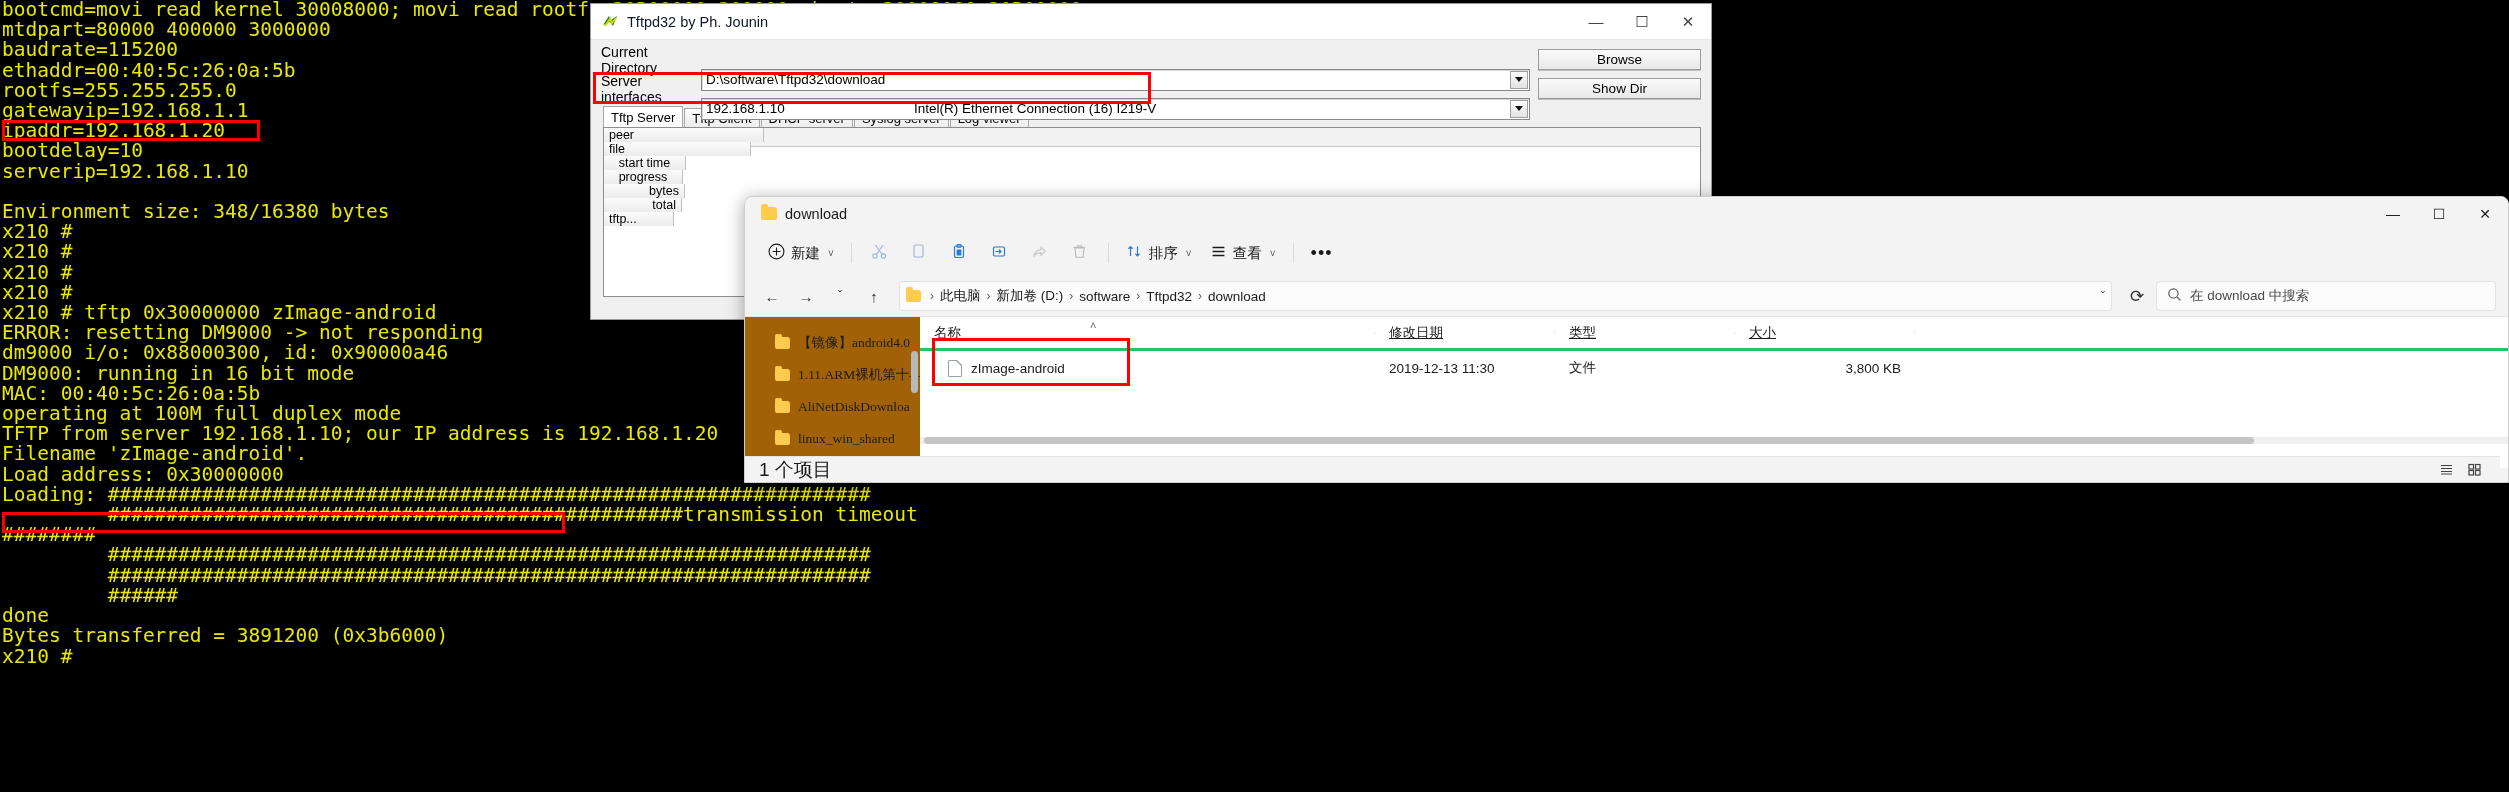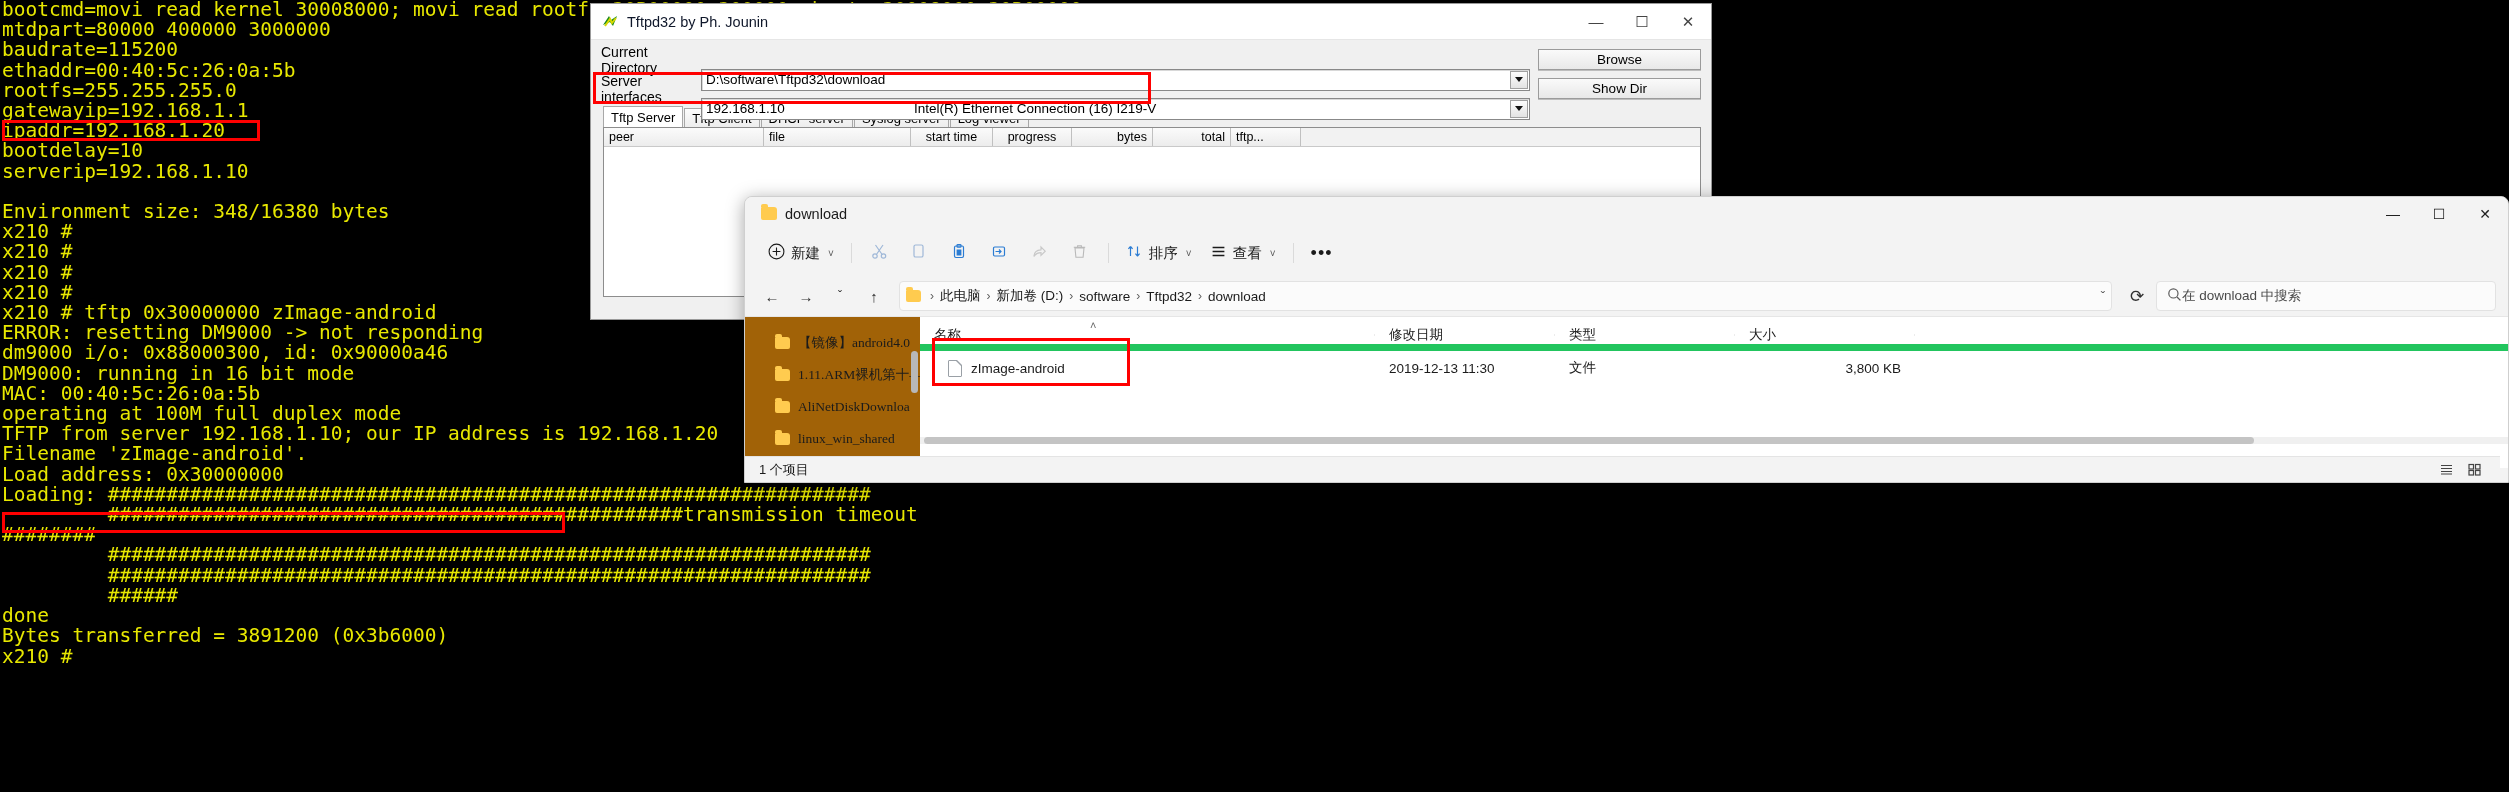--- a/index.html
+++ b/index.html
@@ -81,21 +81,21 @@
   .tab{
     height:19px; padding:0 7px; font-size:13px; color:#000;
     background:linear-gradient(#fcfcfc,#ededed); border:1px solid #a8a8a8;
     border-bottom:none; display:flex; align-items:center; margin-right:1px;
   }
   .tab.active{ background:#fff; height:21px; font-weight:normal; }
   .listwrap{
     margin:0 0 0 2px; background:#fff; border:1px solid #8d8d8d;
     height:170px; position:relative;
   }
-  .lhead{ display:flex; height:19px; background:#f2f2f2; border-bottom:1px solid #c9c9c9;}
+  .lhead{ display:flex; height:19px; background:#f2f2f2; border-bottom:1px solid #c9c9c9;flex-direction:column;}
   .lhead .hcell{
     font-size:12.5px; color:#000; border-right:1px solid #c0c0c0;
     display:flex; align-items:center; background:linear-gradient(#fbfbfb,#ececec);
     padding:0 5px;
   }
   .aboutrow{
     position:absolute; left:0; right:0; bottom:6px;
     display:flex; justify-content:center; gap:12px;
   }
   .abtn{
@@ -156,21 +156,21 @@
     position:relative; margin-right:3px;
   }
   .crumbbar .cfolder:before{
     content:""; position:absolute; left:0;top:-3px;width:7px;height:3px;
     background:#ffcb4f;border-radius:2px 2px 0 0;
   }
   .crumbbar .sep{ color:#606060; font-size:12px; padding:0 3px; }
   .crumbbar .spacer{ flex:1 1 auto; }
   .searchbox{
     width:340px; height:30px; background:#fbfbfb; border:1px solid #e2e2e2;
-    border-radius:4px; display:flex; align-items:center; padding:0 10px; 
+    border-radius:4px; display:flex; align-items:center; padding:0 10px; gap:8px;
     font-size:13.5px; color:#4a4a4a; flex:0 0 auto;
   }
 
   #explorer .content{
     display:flex; height:152px; background:#fff; border-top:1px solid #e6e6e6;
   }
   .navpane{
     width:175px; flex:0 0 auto; background:#a16207; padding-top:10px;
     position:relative; overflow:hidden;font-family:Liberation Serif, serif;
   }
@@ -185,22 +185,22 @@
   .navitem .nf:before{
     content:"";position:absolute;left:0;top:-3px;width:7px;height:3px;
     background:#ffcb4f;border-radius:2px 2px 0 0;
   }
   .navscroll{
     position:absolute; right:2px; top:34px; width:7px; height:42px;
     background:#b8b8b8; border-radius:4px;
   }
   .filepane{ flex:1 1 auto; background:#fff; position:relative; }
   .colhead{
-    height:34px; display:flex; align-items:flex-end; border-bottom:7px solid #22c55e;
-    font-size:13.5px; color:#1b1b1b; position:relative;
+    height:34px; display:flex; align-items:center; border-bottom:3px solid #22c55e;
+    font-size:13.5px; color:#1b1b1b; position:relative;text-decoration:underline;
   }
   .colhead .c{ padding-left:14px; position:relative; }
   .colhead .c:after{
     content:""; position:absolute; right:0; top:8px; bottom:8px; width:1px; background:#ececec;
   }
   .sortcaret{
     position:absolute; left:170px; top:2px; font-size:11px; color:#666;
   }
   .filerow{
     height:34px; display:flex; align-items:center; font-size:13.5px; color:#1b1b1b;
@@ -218,21 +218,21 @@
     position:absolute; left:175px; right:0; bottom:22px; height:12px;
   }
   .hscroll .track{ position:absolute; left:0; right:0; top:3px; height:7px; background:#f0f0f0;}
   .hscroll .thumb{
     position:absolute; left:4px; width:1330px; top:3px; height:7px;
     background:#c4c4c4; border-radius:4px;
   }
   .statusbar{
     position:absolute; left:0; right:8px; bottom:0; height:26px;
     background:#f3f3f3; border-top:1px solid #e4e4e4;
-    display:flex; align-items:center; padding:0 14px; font-size:13px; color:#1b1b1b;
+    display:flex; align-items:center; padding:0 14px; font-size:19px; color:#1b1b1b;
   }
   .statusbar .sp{ flex:1 1 auto; }
   .viewbtn{
     width:24px;height:20px;display:flex;align-items:center;justify-content:center;
     color:#444; margin-left:4px;
   }
 </style>
 </head>
 <body>
 

